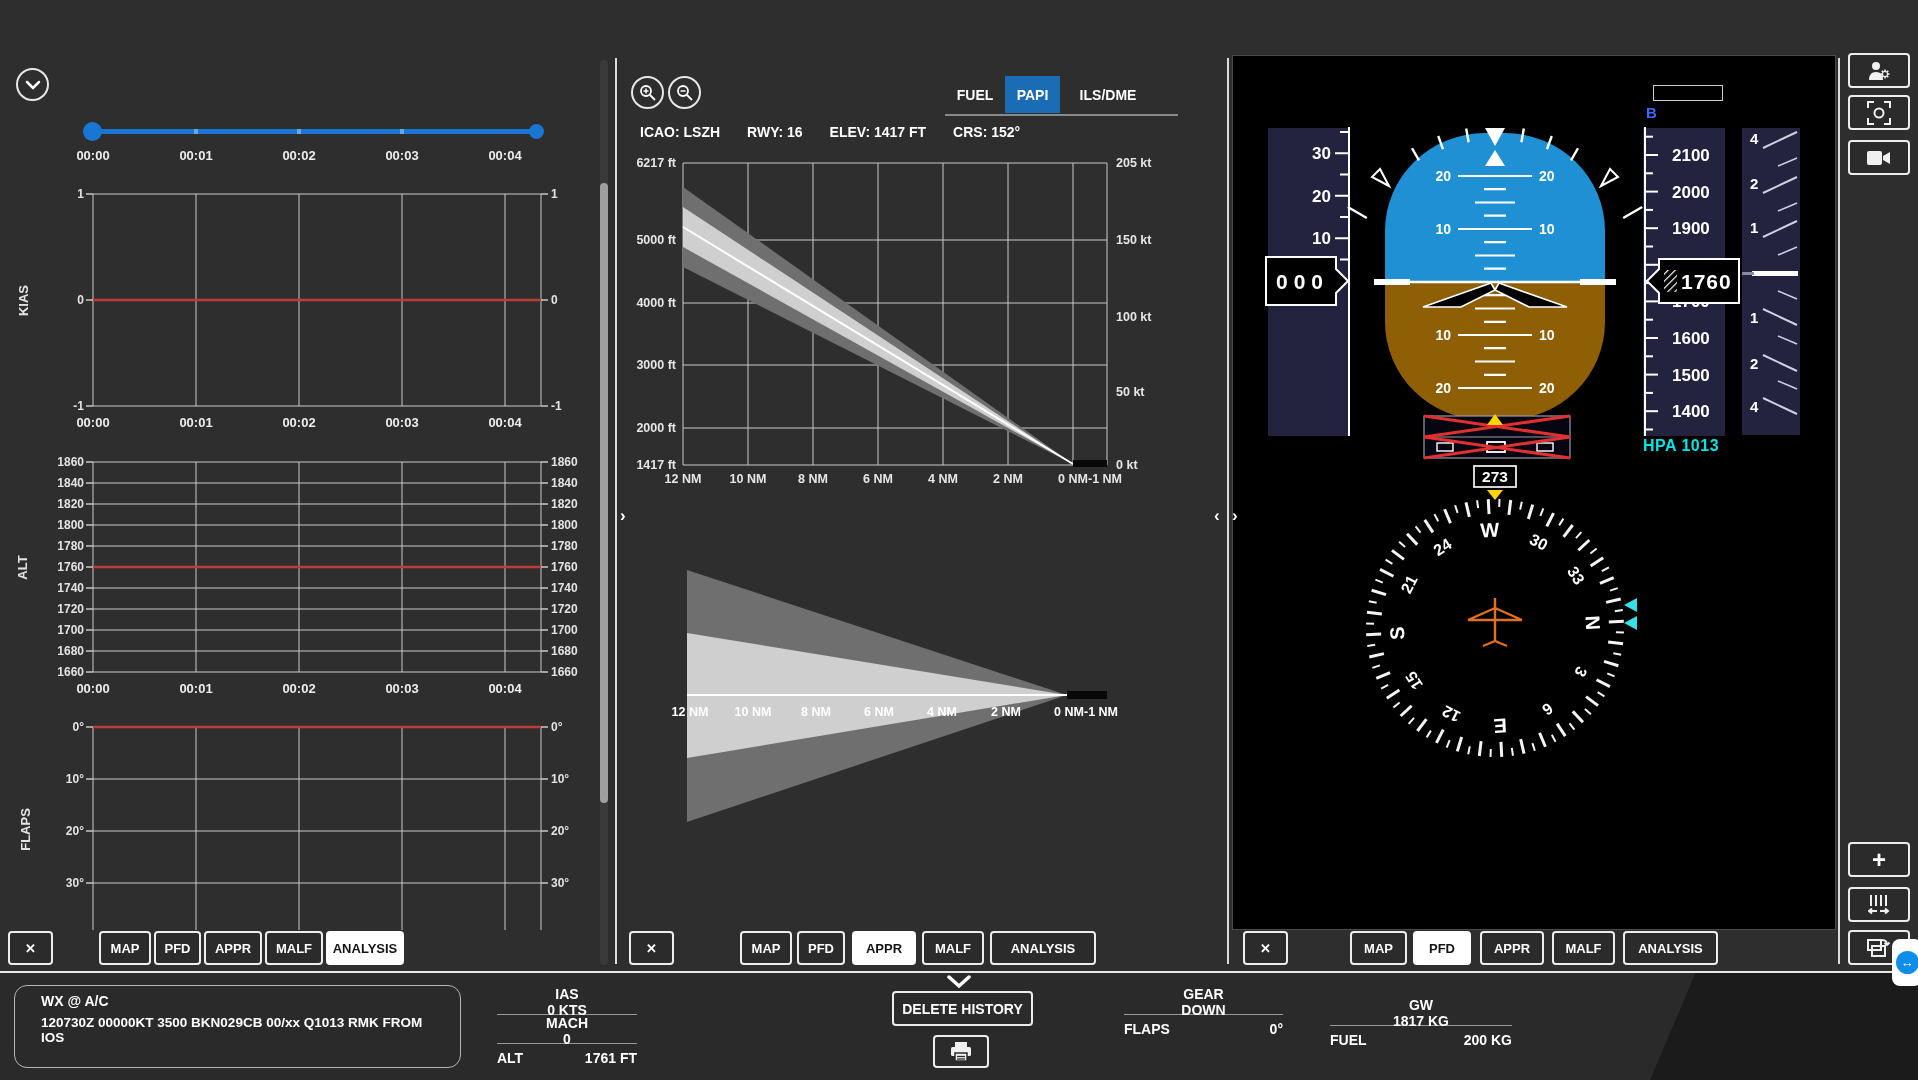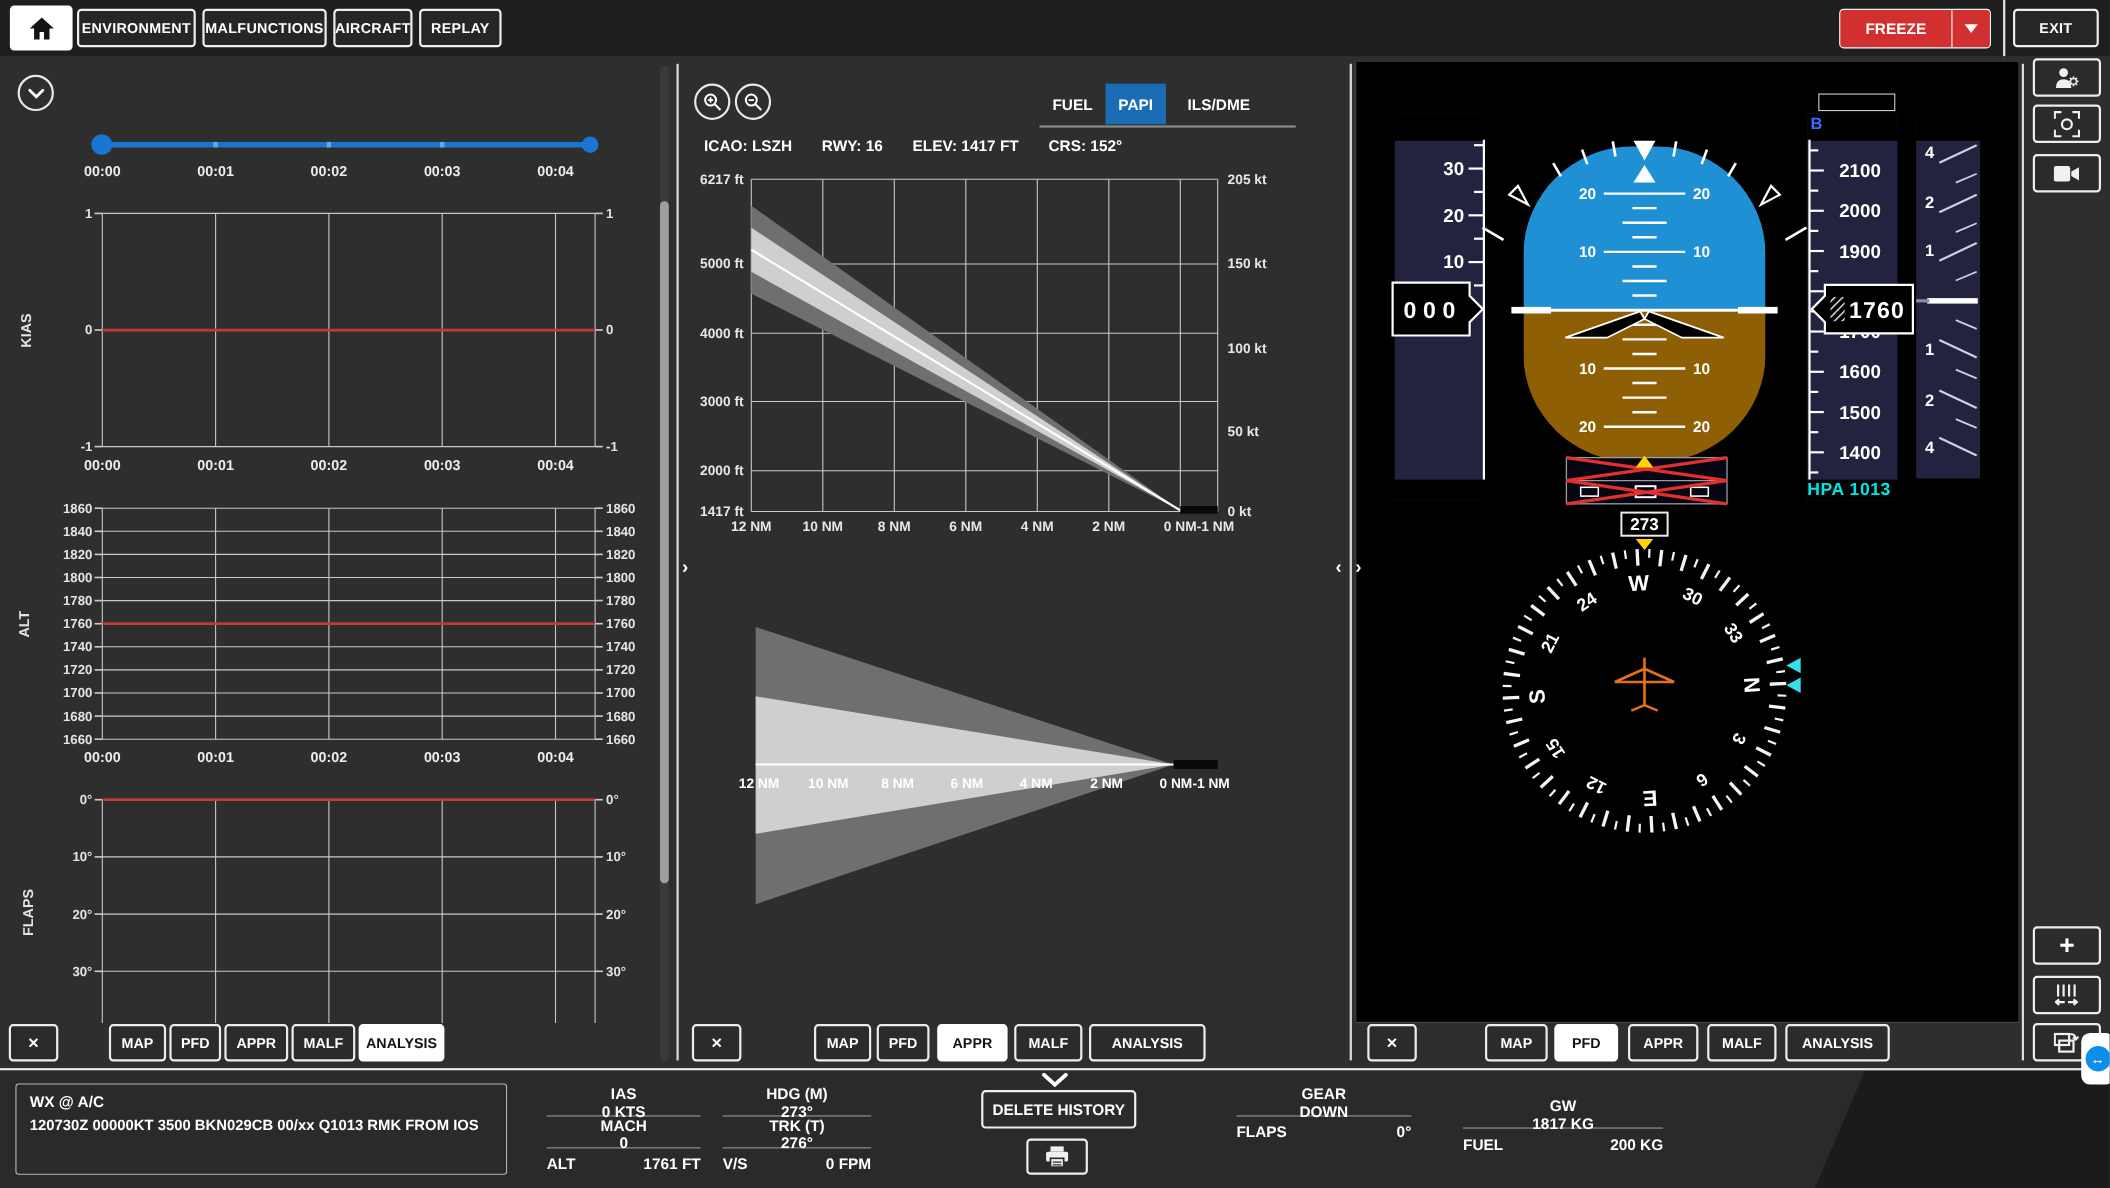--- a/index.html
+++ b/index.html
@@ -47,21 +47,21 @@
        color:#fff;font-size:14px;z-index:8;}
   
   #pfd-black{position:absolute;left:1232px;top:55px;width:604px;height:875px;background:#000;border:1px solid #4a4a4a;box-sizing:border-box;z-index:1;}
   .tape{position:absolute;background:#23233f;z-index:2;}
   .cap{position:absolute;background:#000;z-index:3;}
   #baro{position:absolute;left:1643px;top:437px;width:100px;height:18px;color:#00e5e5;font-size:16px;z-index:4;letter-spacing:.5px;}
   #alt-sel-box{position:absolute;left:1653px;top:85px;width:70px;height:16px;border:1px solid #cfcfcf;background:#000;z-index:4;box-sizing:border-box;}
   #alt-bug-glyph{position:absolute;left:1646px;top:104px;color:#3a6cff;font-size:15px;z-index:4;}
   
   #bottombar{position:absolute;left:0;top:973px;width:1918px;height:107px;background:#2a2a2a;z-index:6;}
-  #wx-box{position:absolute;left:14px;top:12px;width:447px;height:83px;border:1.5px solid #b5b5b5;border-radius:3px;box-sizing:border-box;padding:7px 12px;}
+  #wx-box{position:absolute;left:14px;top:12px;width:447px;height:83px;border:1.5px solid #b5b5b5;border-radius:13px;box-sizing:border-box;padding:7px 26px;}
   #wx-box .t1{font-size:14px;} #wx-box .t2{font-size:13.5px;margin-top:6px;}
   .dtable{position:absolute;top:13px;}
   .drow{display:flex;justify-content:space-between;align-items:center;height:28px;font-size:14px;}
   .drow.sep{border-bottom:1.5px solid #989898;flex-direction:column;}
   #logo-bg{position:absolute;left:1650px;top:0px;width:268px;height:107px;background:#1b1b1b;
            clip-path:polygon(17% 0,100% 0,100% 100%,0 100%);}
   #logo-text{position:absolute;right:20px;top:12px;text-align:right;}
   #logo-brand{font-size:40px;font-style:italic;letter-spacing:3px;line-height:40px;}
   #logo-reg{font-size:12px;vertical-align:super;}
   #logo-tag{font-size:10px;font-style:italic;letter-spacing:.6px;margin-top:4px;color:#e8e8e8;}
@@ -70,39 +70,20 @@
   #tv-badge{position:absolute;left:1892px;top:939px;width:30px;height:47px;background:#fff;border-radius:8px;z-index:9;
             display:flex;align-items:center;justify-content:center;}
   #tv-circle{width:23px;height:23px;border-radius:50%;background:#0e8ee9;color:#fff;display:flex;align-items:center;justify-content:center;font-size:13px;}
   .icon-white{stroke:#f0f0f0;fill:none;stroke-width:2;}
 </style>
 </head>
 <body>
 
 <div id="app">
 
-  <div id="topbar">
-    <div id="home-btn">
-      <svg width="24" height="22" viewBox="0 0 24 22">
-        <path d="M12 1 L23 11 L19 11 L19 21 L14 21 L14 14 L10 14 L10 21 L5 21 L5 11 L1 11 Z" fill="#141414"></path>
-      </svg>
-    </div>
-    <div class="navbtn" style="left:70px;width:108px;">ENVIRONMENT</div>
-    <div class="navbtn" style="left:184px;width:113px;">MALFUNCTIONS</div>
-    <div class="navbtn" style="left:303px;width:72px;">AIRCRAFT</div>
-    <div class="navbtn" style="left:381px;width:75px;">REPLAY</div>
-    <div id="freeze-btn">
-      <div id="freeze-label">FREEZE</div>
-      <div id="freeze-arrow">
-          <span class="tri-down"></span>
-        </div>
-    </div>
-    <div class="abs" style="left:1821px;top:0;width:2px;height:51px;background:#e8e8e8;"></div>
-    <div class="navbtn" style="left:1830px;width:78px;">EXIT</div>
-  </div>
 
   <div class="vsplit" style="left:615px;"></div>
   <div class="split-arrows" style="left:602px;top:510px;z-index:8;">‹</div>
   <div class="split-arrows" style="left:620px;top:510px;z-index:8;">›</div>
   <div class="vsplit" style="left:1227px;"></div>
   <div class="split-arrows" style="left:1214px;top:510px;z-index:8;">‹</div>
   <div class="split-arrows" style="left:1232px;top:510px;z-index:8;">›</div>
   <div class="vsplit" style="left:1838px;"></div>
   <div class="abs" style="left:0;top:971px;width:1918px;height:2px;background:#e8e8e8;z-index:7;"></div>
 
@@ -684,34 +665,20 @@
         </div>
       <div class="drow sep">
           <span>MACH</span>
           <span>0</span>
         </div>
       <div class="drow">
           <span>ALT</span>
           <span>1761 FT</span>
         </div>
     </div>
-    <div class="dtable" style="left:657px;width:135px;">
-      <div class="drow sep">
-          <span>HDG (M)</span>
-          <span>273°</span>
-        </div>
-      <div class="drow sep">
-          <span>TRK (T)</span>
-          <span>276°</span>
-        </div>
-      <div class="drow">
-          <span>V/S</span>
-          <span>0 FPM</span>
-        </div>
-    </div>
     <svg class="abs" style="left:946px;top:2px;" width="26" height="14" viewBox="0 0 26 14">
       <polyline points="3,2 13,11 23,2" fill="none" stroke="#fff" stroke-width="3.5" stroke-linecap="round"></polyline>
     </svg>
     <div class="btn abs" style="left:892px;top:18px;width:141px;height:35px;font-size:14px;">DELETE HISTORY</div>
     <div class="btn abs" style="left:933px;top:62px;width:56px;height:33px;">
       <svg width="22" height="20" viewBox="0 0 22 20">
         <rect x="5" y="0" width="12" height="5" fill="#f0f0f0"></rect>
         <rect x="1" y="5" width="20" height="9" rx="1.5" fill="#f0f0f0"></rect>
         <rect x="5" y="11" width="12" height="8" fill="#f0f0f0" stroke="#2b2b2b" stroke-width="1.5"></rect>
         <line x1="7" y1="14.5" x2="15" y2="14.5" stroke="#2b2b2b" stroke-width="1.3"></line>

